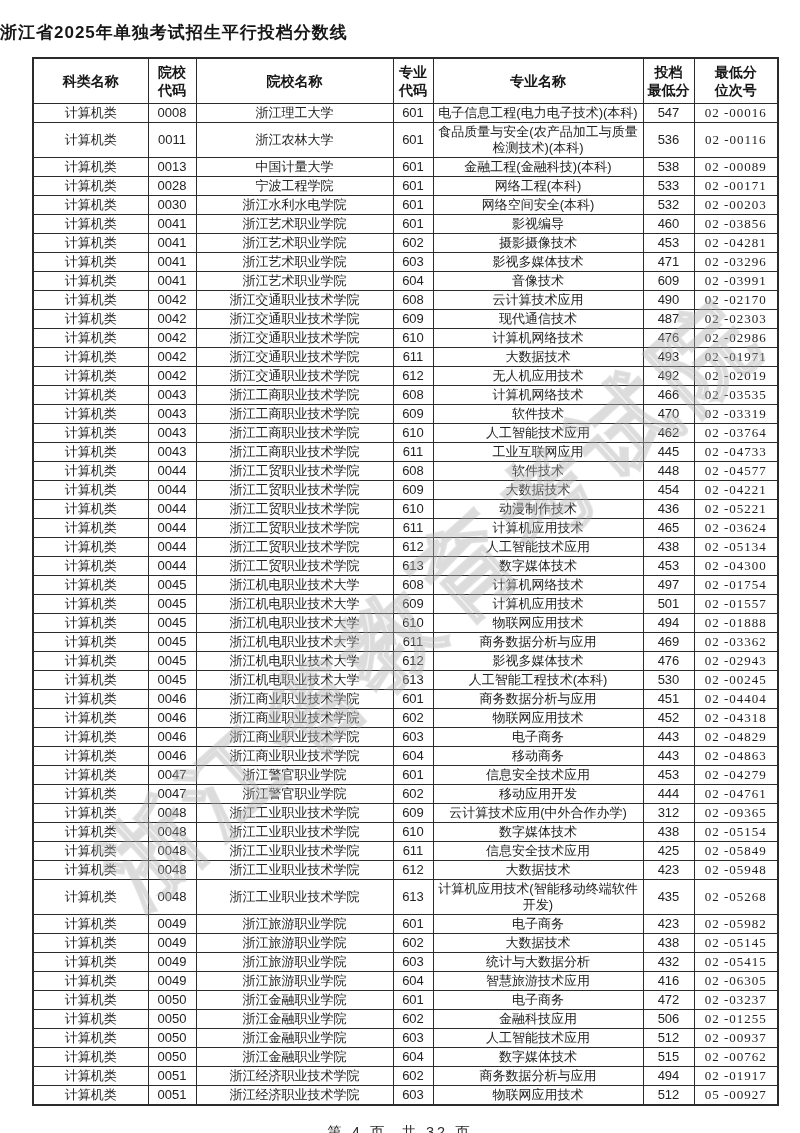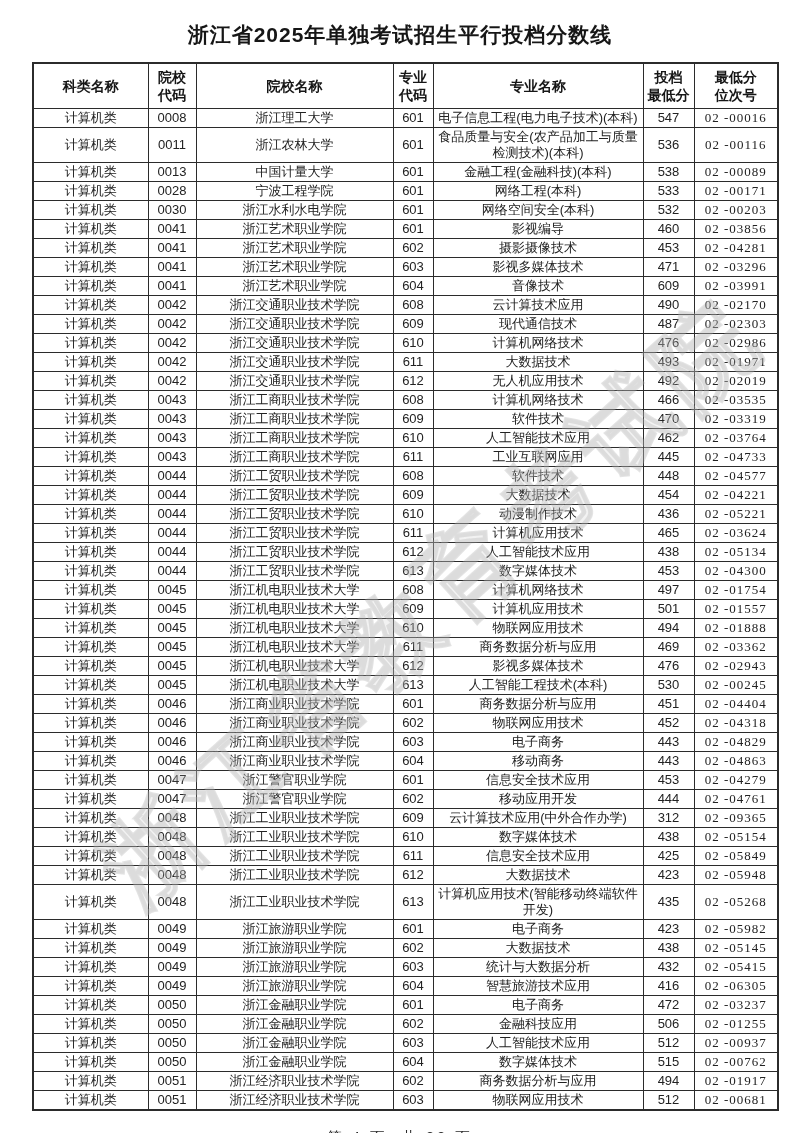--- a/index.html
+++ b/index.html
@@ -10,22 +10,22 @@
     font-family: "Liberation Sans", sans-serif;
     color: #1c1c1c;
     position: relative;
     overflow: hidden;
   }
   .page { position: relative; width: 800px; height: 1133px; }
   .doc-title {
     margin: 0;
     padding-top: 21px;
     padding-bottom: 13px;
-    text-align: center;
-    font-size: 21px;
+    text-align: left;
+    font-size: 17px;
     font-weight: bold;
     letter-spacing: 1px;
     color: #161616;
     border-radius: 19px;
   }
   table.scores {
     border-collapse: collapse;
     table-layout: fixed;
     width: 745px;
     margin-left: 32px;
@@ -565,21 +565,21 @@
           <td class="col-min-score">494</td>
           <td class="col-rank-number">02 -01917</td>
         </tr>
         <tr>
           <td class="col-category">计算机类</td>
           <td class="col-college-code">0051</td>
           <td class="col-college-name">浙江经济职业技术学院</td>
           <td class="col-major-code">603</td>
           <td class="col-major-name">物联网应用技术</td>
           <td class="col-min-score">512</td>
-          <td class="col-rank-number">02 -00681</td>
+          <td class="col-rank-number">05 -00927</td>
         </tr>
       </tbody>
   </table>
 
   <div class="watermark">浙江省教育考试院</div>
 
   <div class="doc-footer">第 4 页, 共 32 页</div>
 
 </div>
 

